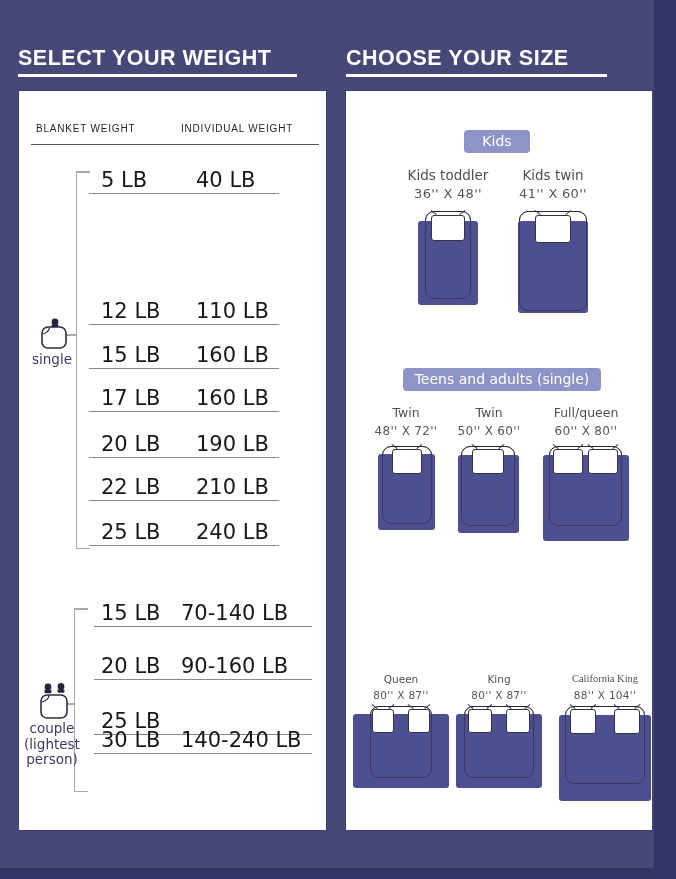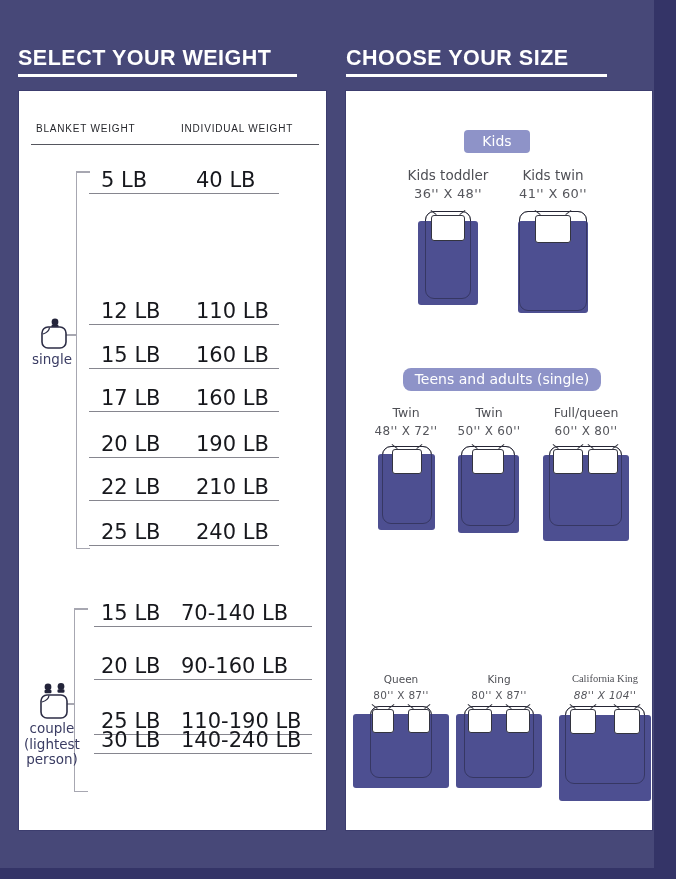--- a/index.html
+++ b/index.html
@@ -116,21 +116,20 @@
     <div class="wrow c" style="top:509px;">
       <span class="bw">15 LB</span>
       <span class="iw">70-140 LB</span>
     </div>
     <div class="wrow c" style="top:562px;">
       <span class="bw">20 LB</span>
       <span class="iw">90-160 LB</span>
     </div>
     <div class="wrow c" style="top:617px;">
       <span class="bw">25 LB</span>
-      <span class="iw">110-190 LB</span>
     </div>
     <div class="wrow c" style="top:636px;">
       <span class="bw">30 LB</span>
       <span class="iw">140-240 LB</span>
     </div>
 
     <div class="bracket" style="left:55px;top:517px;height:184px;"></div>
     <div class="connector" style="left:39px;top:612px;width:16px;"></div>
 
     <svg class="person-icon" style="left:18px;top:590px;" width="38" height="42" viewBox="0 0 38 42">
@@ -167,21 +166,21 @@
       <div class="bed-name" style="left:152px;top:76px;width:110px;">Kids twin</div>
       <div class="bed-dims" style="left:152px;top:95px;width:110px;">41'' X 60''</div>
       <div class="bed-fig" style="left:172px;top:120px;width:70px;height:104px;">
         <div class="bed-frame" style="left:1px;top:0;width:68px;height:100px;"></div>
         <div class="bed-blanket" style="left:0;top:10px;width:70px;height:92px;"></div>
         <div class="bed-frameline" style="left:1px;top:0;width:68px;height:100px;"></div>
         <div class="bed-pillow" style="left:17px;top:4px;width:36px;height:28px;"></div>
       </div>
     </div>
 
-    <div class="badge" style="left:57px;top:277px;width:198px;border-radius:8px;">Teens and adults (single)</div>
+    <div class="badge" style="left:57px;top:277px;width:198px;">Teens and adults (single)</div>
     <div class="teens">
       <div class="bed-name" style="left:10px;top:314px;width:100px;">Twin</div>
       <div class="bed-dims" style="left:10px;top:333px;width:100px;">48'' X 72''</div>
       <div class="bed-fig" style="left:32px;top:355px;width:57px;height:86px;">
         <div class="bed-frame" style="left:4px;top:0;width:50px;height:78px;"></div>
         <div class="bed-blanket" style="left:0;top:8px;width:57px;height:76px;"></div>
         <div class="bed-frameline" style="left:4px;top:0;width:50px;height:78px;"></div>
         <div class="bed-pillow" style="left:14px;top:3px;width:30px;height:25px;"></div>
       </div>
 
@@ -220,21 +219,21 @@
       <div class="bed-dims" style="left:98px;top:598px;width:110px;">80'' X 87''</div>
       <div class="bed-fig" style="left:110px;top:615px;width:86px;height:82px;">
         <div class="bed-frame" style="left:8px;top:0;width:70px;height:72px;"></div>
         <div class="bed-blanket" style="left:0;top:8px;width:86px;height:74px;"></div>
         <div class="bed-frameline" style="left:8px;top:0;width:70px;height:72px;"></div>
         <div class="bed-pillow" style="left:12px;top:3px;width:24px;height:24px;"></div>
         <div class="bed-pillow" style="left:50px;top:3px;width:24px;height:24px;"></div>
       </div>
 
       <div class="bed-name" style="left:204px;top:582px;width:110px;font-family:Liberation Serif, serif;">California King</div>
-      <div class="bed-dims" style="left:204px;top:598px;width:110px;font-style:italic;">88'' X 104''</div>
+      <div class="bed-dims" style="left:204px;top:598px;width:110px;">88'' X 104''</div>
       <div class="bed-fig" style="left:213px;top:615px;width:92px;height:95px;">
         <div class="bed-frame" style="left:6px;top:0;width:80px;height:78px;"></div>
         <div class="bed-blanket" style="left:0;top:9px;width:92px;height:86px;"></div>
         <div class="bed-frameline" style="left:6px;top:0;width:80px;height:78px;"></div>
         <div class="bed-pillow" style="left:11px;top:3px;width:26px;height:25px;"></div>
         <div class="bed-pillow" style="left:55px;top:3px;width:26px;height:25px;"></div>
       </div>
     </div>
   </div>
 </div>

